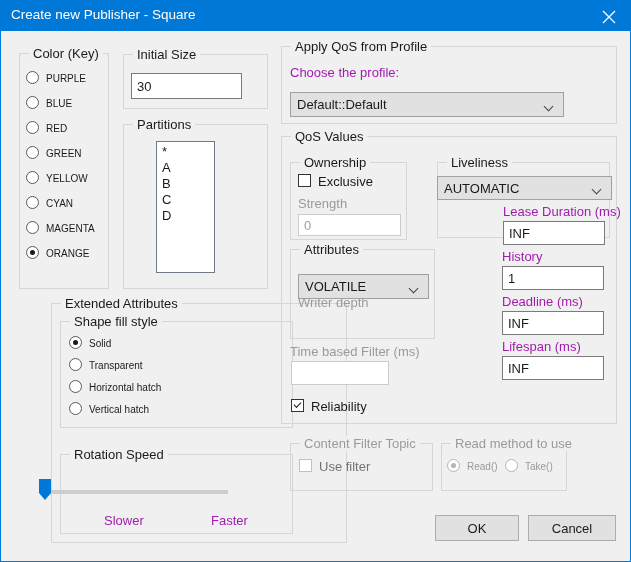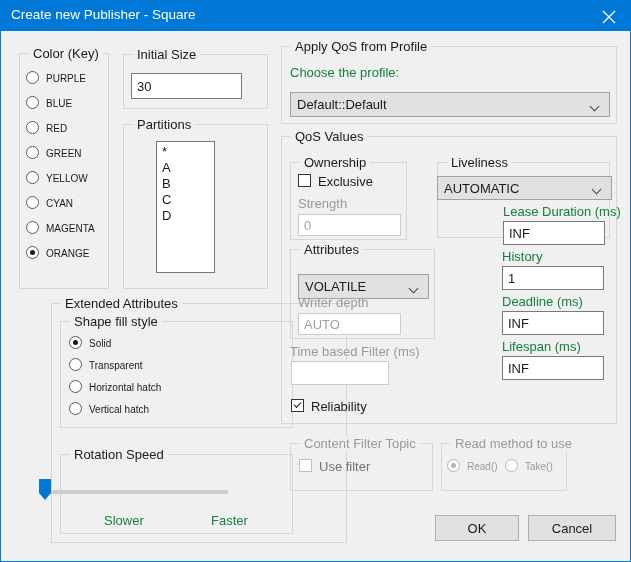--- a/index.html
+++ b/index.html
@@ -144,21 +144,21 @@
   }
   .textbox.dim {
     border-color: #cccccc;
     color: #a0a0a0;
     cursor: default;
   }
 
   .label {
     position: absolute;
     font-size: 13px;
-    color: #15803d;
+    color: #a21caf;
     white-space: nowrap;
   }
   .label.dim { color: #9a9a9a; }
 
   .combo {
     position: absolute;
     border: 1px solid #a0a0a0;
     background: #e1e1e1;
     box-sizing: border-box;
     font-size: 13px;
@@ -313,21 +313,21 @@
 
   <div id="slider-track"></div>
   <div id="slider-thumb">
     <div class="body"></div>
     <div class="tip"></div>
   </div>
 
   <div class="group" style="left:280px; top:46px; width:336px; height:78px;">
     <div class="glabel">Apply QoS from Profile</div>
     <div class="label" style="left:8px; top:18px;">Choose the profile:</div>
-    <div class="combo" style="left:8px; top:45px; width:320px; height:25px;">
+    <div class="combo" style="left:8px; top:45px; width:274px; height:25px;">
       <span>Default::Default</span>
       <span class="chev"></span>
     </div>
   </div>
 
   <div class="group" style="left:280px; top:136px; width:336px; height:288px;">
     <div class="glabel">QoS Values</div>
 
     <div class="group" style="left:8px; top:25px; width:117px; height:78px;">
       <div class="glabel">Ownership</div>
@@ -338,21 +338,20 @@
       <div class="textbox dim" style="left:7px; top:51px; width:103px; height:22px;">0</div>
     </div>
 
     <div class="group" style="left:8px; top:112px; width:145px; height:90px;">
       <div class="glabel">Attributes</div>
       <div class="combo" style="left:7px; top:24px; width:131px; height:25px;">
         <span>VOLATILE</span>
         <span class="chev"></span>
       </div>
       <div class="label dim" style="left:7px; top:45px;">Writer depth</div>
-      <div class="textbox dim" style="left:7px; top:63px; width:103px; height:22px;">AUTO</div>
     </div>
 
     <div class="label dim" style="left:8px; top:207px;">Time based Filter (ms)</div>
     <div class="textbox dim" style="left:9px; top:224px; width:98px; height:24px;"></div>
 
     <div class="group" style="left:155px; top:25px; width:173px; height:76px;">
       <div class="glabel">Liveliness</div>
       <div class="combo" style="left:-1px; top:13px; width:175px; height:24px;">
         <span>AUTOMATIC</span>
         <span class="chev"></span>

